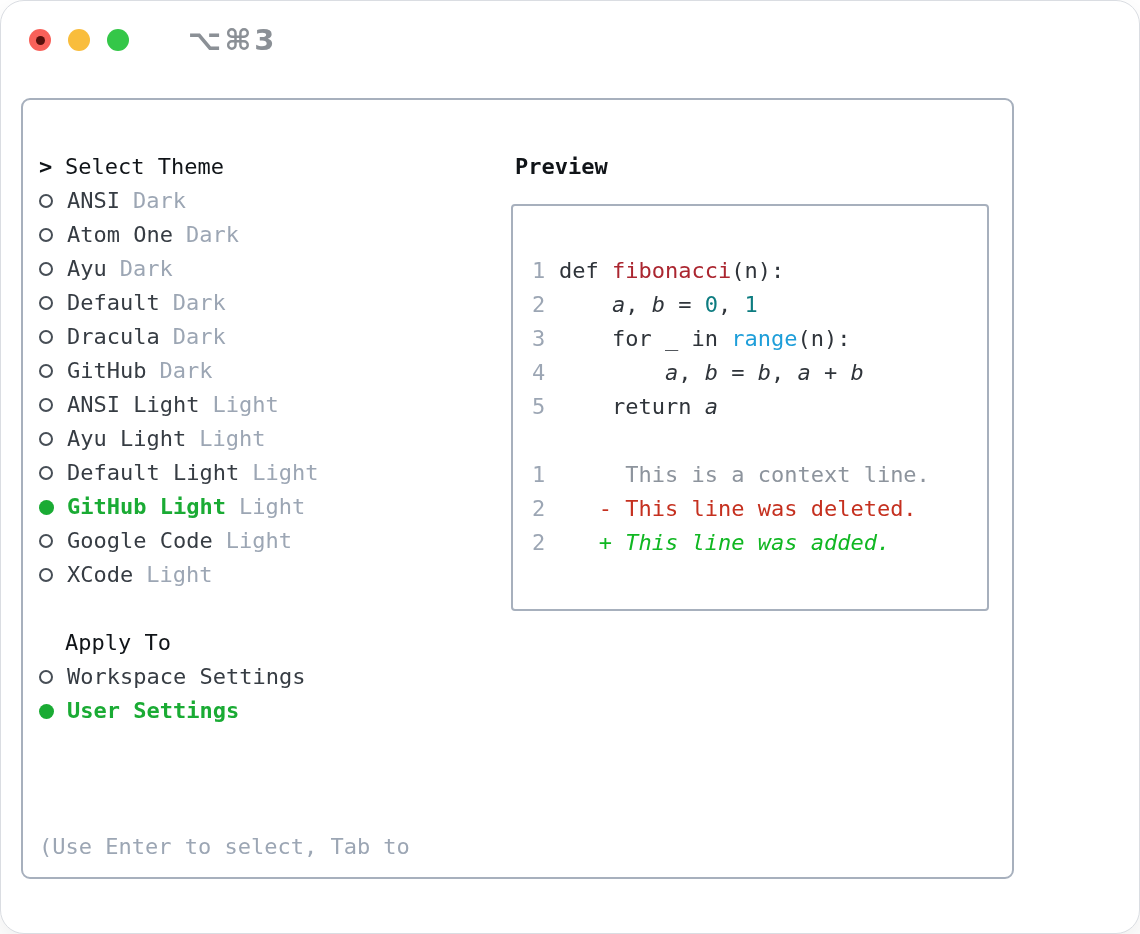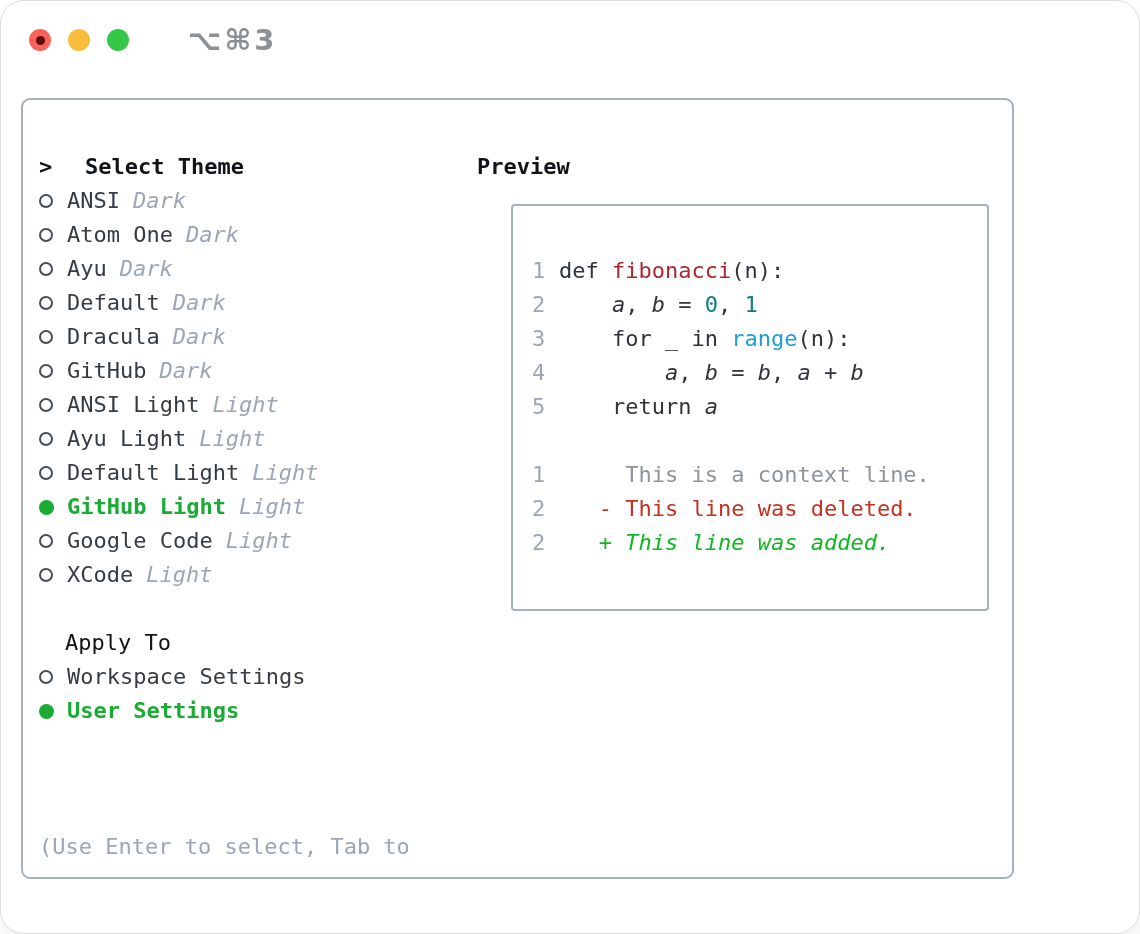--- a/index.html
+++ b/index.html
@@ -20,32 +20,32 @@
 
   
   .main-box{position:absolute;left:20px;top:97px;width:993px;height:781px;box-sizing:border-box;
             border:2px solid var(--border);border-radius:9px;background:#fff;}
 
   
   .left-col{position:absolute;left:16px;top:50px;font-size:22px;line-height:34px;}
   .row{display:flex;align-items:center;height:34px;white-space:pre;}
   .marker{width:26px;height:34px;display:flex;align-items:center;flex:none;}
   .cursor{color:#101418;font-weight:bold;}
-  .h1{color:#101418;font-weight:bold;margin-left:20px;}
+  .h1{color:#101418;font-weight:normal;}
   .h2{color:#101418;}
   .ring{width:14px;height:14px;box-sizing:border-box;border:2px solid #474e56;border-radius:50%;}
   .row.sel .ring{width:15px;height:15px;border:none;background:var(--accent-green);}
   .name{color:#363c43;margin-left:2px;}
   .row.sel .name{color:var(--accent-green);font-weight:bold;}
-  .tag{color:var(--muted);margin-left:13px;font-style:italic;}
+  .tag{color:var(--muted);margin-left:13px;}
   .spacer34{height:34px;}
   .hint{color:var(--muted);font-size:22px;line-height:34px;white-space:pre;}
 
   
-  .preview-header{position:absolute;left:454px;top:50px;height:34px;line-height:34px;
+  .preview-header{position:absolute;left:492px;top:50px;height:34px;line-height:34px;
                   font-size:22px;font-weight:bold;color:#101418;}
   .preview-box{position:absolute;left:488px;top:104px;width:478px;height:407px;box-sizing:border-box;
                border:2px solid var(--border);border-radius:4px;background:#fff;
                padding:48px 0 0 19px;overflow:hidden;}
   .crow{display:flex;height:34px;line-height:34px;font-size:22px;white-space:pre;}
   .ln{width:14px;flex:none;margin-right:13px;color:var(--muted);text-align:left;}
   .code{white-space:pre;}
   .tok-p,.tok-kw{color:#2f343a;}
   .tok-fn{color:var(--syntax-function);}
   .tok-v{color:#2f343a;font-style:italic;}

